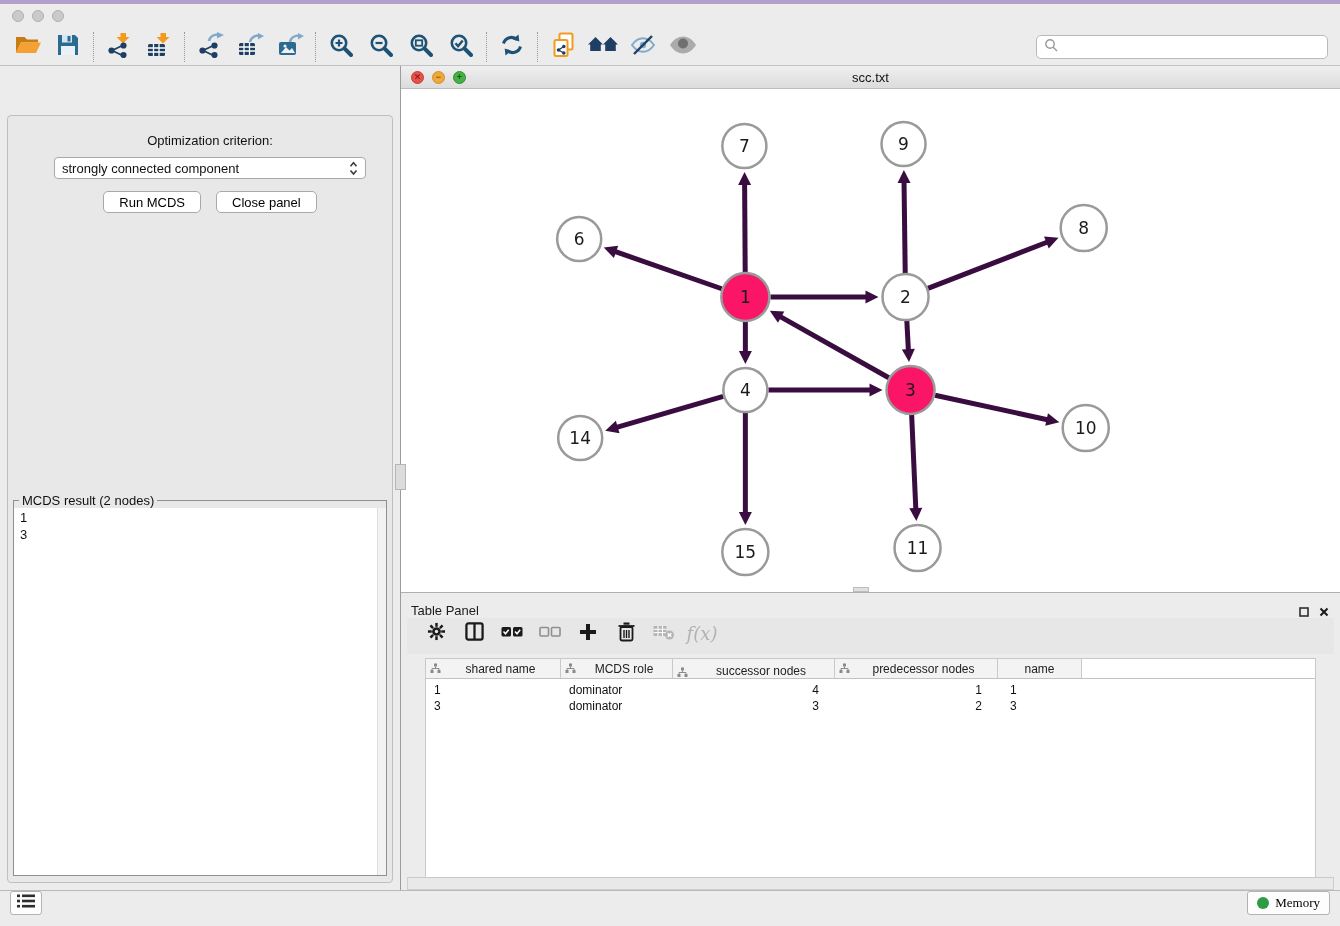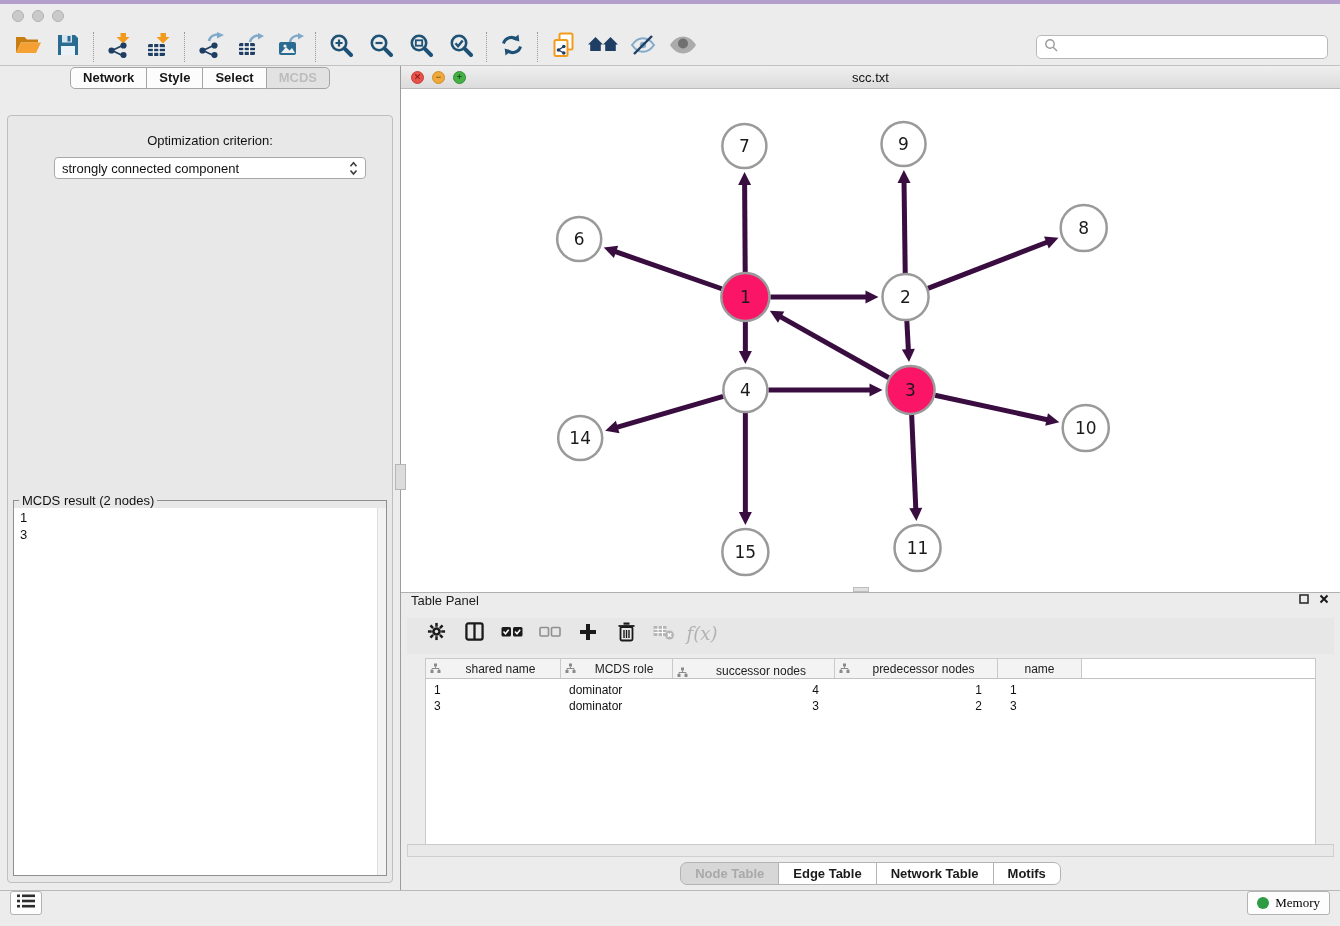--- a/index.html
+++ b/index.html
@@ -54,21 +54,21 @@
   .nw-light { width:13px; height:13px; border-radius:50%; display:flex; align-items:center; justify-content:center; font-size:9px; font-weight:700; line-height:1; }
   .nw-close { background:#e8514a; border:1px solid #c33e36; color:#801511; }
   .nw-min   { background:#f0a73c; border:1px solid #d18f2b; color:#8a5a10; }
   .nw-zoom  { background:#46b044; border:1px solid #2f8f35; color:#14581a; }
   .nw-canvas { flex:1; position:relative; background:#fff; }
   .nw-canvas svg { position:absolute; inset:0; width:100%; height:100%; }
   .h-grip { position:absolute; left:452px; bottom:0; width:16px; height:5px; background:#e0e0e0; border:1px solid #bdbdbd; }
 
   
   .table-panel { flex:1; display:flex; flex-direction:column; background:#ececec; min-height:0; }
-  .tp-titlebar { height:25px; flex:0 0 auto; display:flex; align-items:flex-start; padding:0 10px; color:#1c1c1c; }
+  .tp-titlebar { height:25px; flex:0 0 auto; display:flex; align-items:flex-end; padding:0 10px; color:#1c1c1c; }
   .tp-toolbar { height:36px; flex:0 0 auto; margin:0 6px; background:#e7e7e7; display:flex; align-items:flex-start; padding:0 10px; }
   .tp-btn { width:38px; height:30px; display:flex; align-items:center; justify-content:center; flex:0 0 auto; }
   .fx { font-family:"DejaVu Serif",serif; font-style:italic; color:#b2b2b2; font-size:18px; }
   .tp-tablewrap { flex:1; margin:4px 24px 0; background:#fff; border:1px solid #c9c9c9; border-bottom:none; overflow:hidden; min-height:0; }
   .thead { display:flex; height:20px; border-bottom:1px solid #c2c2c2; }
   .th { display:flex; align-items:center; background:#f3f3f3; border-right:1px solid #c9c9c9; font-size:12px; color:#222; flex:0 0 auto; }
   .th-icon { margin-left:4px; display:flex; }
   .th-label { flex:1; text-align:center; padding:0 5px; white-space:nowrap; }
   .tbody { padding-top:3px; }
   .tr { display:flex; height:16px; align-items:center; }
@@ -245,36 +245,34 @@
             <line x1="9.2" y1="9.2" x2="13" y2="13" stroke="#9a9a9a" stroke-width="1.4"></line>
           </svg></span>
       <input value="" placeholder="" style="">
     </div>
   </div>
 
   <div class="main">
     <div class="v-grip"></div>
 
     <div class="control-panel">
-      <div class="cp-tabs">
-          <div class="cp-tab">Network</div>
-          <div class="cp-tab">Style</div>
-          <div class="cp-tab">Select</div>
-          <div class="cp-tab active">MCDS</div>
-        </div>
       <div class="cp-body">
         <div class="opt-label">Optimization criterion:</div>
         <div class="combo">
           <span>strongly connected component</span>
           <span class="combo-stepper">
               <svg width="9" height="15" viewBox="0 0 9 15">
                 <path d="M1.5 5.2L4.5 1.7 7.5 5.2" fill="none" stroke="#3c3c3c" stroke-width="1.6"></path>
                 <path d="M1.5 9.6l3 3.5 3-3.5" fill="none" stroke="#3c3c3c" stroke-width="1.6"></path>
               </svg>
             </span>
+        </div>
+        <div class="btn-row">
+          <button class="btn">Run MCDS</button>
+          <button class="btn">Close panel</button>
         </div>
         <fieldset class="result-group">
           <legend>MCDS result (2 nodes)</legend>
           <div class="result-area">1
 3</div>
           <div class="vtrack"></div>
         </fieldset>
       </div>
     </div>
 
@@ -548,26 +546,20 @@
               <div class="tr">
                 <div class="td" style="width: 135px; text-align: left;">3</div>
                 <div class="td" style="width: 112px; text-align: left;">dominator</div>
                 <div class="td" style="width: 162px; text-align: right;">3</div>
                 <div class="td" style="width: 163px; text-align: right;">2</div>
                 <div class="td" style="width: 84px; text-align: left; padding-left: 12px;">3</div>
               </div>
             </div>
         </div>
         <div class="hstrip"></div>
-        <div class="tp-tabs">
-            <div class="bt-tab active">Node Table</div>
-            <div class="bt-tab">Edge Table</div>
-            <div class="bt-tab">Network Table</div>
-            <div class="bt-tab">Motifs</div>
-          </div>
       </div>
     </div>
   </div>
 
   <div class="statusbar">
     <span class="sq-btn">
         <span><svg width="18" height="14" viewBox="0 0 18 14">
             <g fill="#2e2e2e">
               <rect x="0" y="0.5" width="3" height="2.6"></rect>
               <rect x="0" y="5.7" width="3" height="2.6"></rect>

